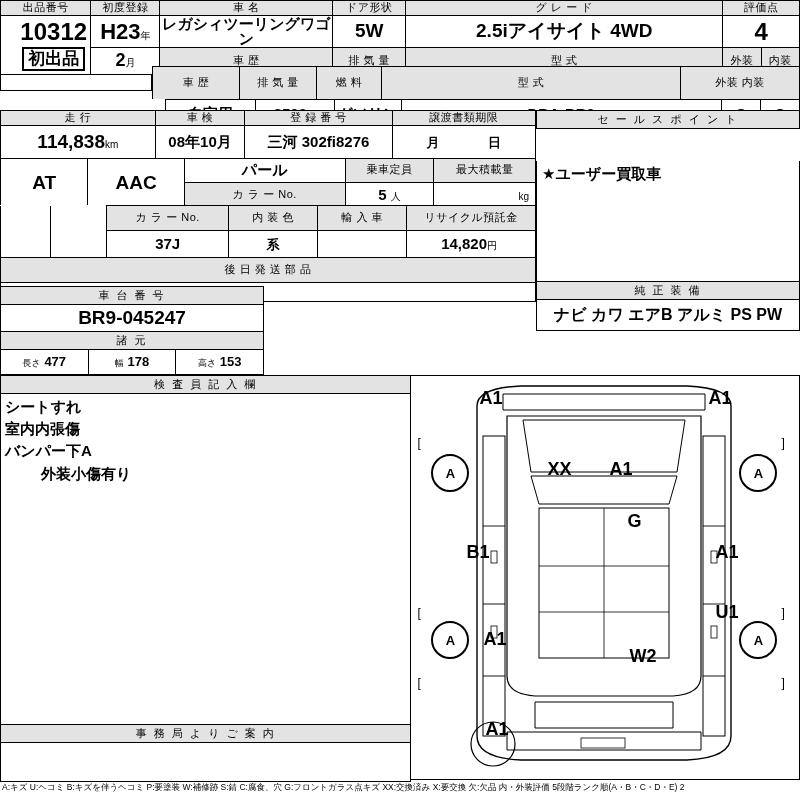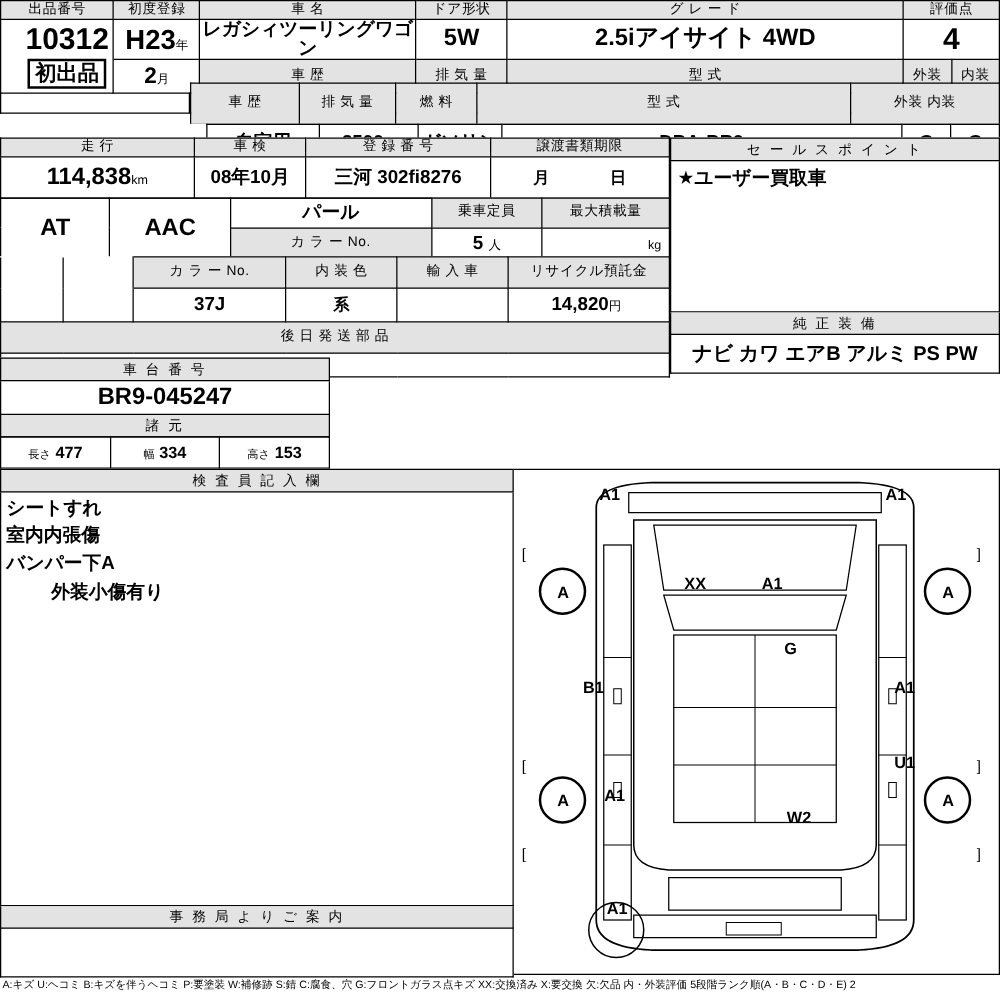--- a/index.html
+++ b/index.html
@@ -17,25 +17,25 @@
   .val-lg{font-size:24px;font-weight:bold;}
   .unit{font-size:10px;font-weight:normal;}
 
   
   #topTable{width:800px;}
 
   .boxtitle{background:#e3e3e3;border:1px solid #000;font-size:11px;text-align:center;letter-spacing:2px;padding:1px;}
   .boxbody{border:1px solid #000;border-top:none;}
 
   .note-list{font-size:15px;font-weight:bold;text-align:left;padding:3px 4px;line-height:1.28;}
-  .sales{font-size:15px;font-weight:bold;text-align:left;padding:4px 5px;}
+  .sales{font-size:15px;font-weight:bold;text-align:left;padding:4px 5px;margin-top:32px;}
 
   .footer{font-size:8.5px;padding:2px 2px 0 2px;letter-spacing:0px;line-height:1.15;}
 
-  .mark{position:absolute;font-size:13px;font-weight:bold;}
+  .mark{position:absolute;font-size:18px;font-weight:bold;}
   .wheel{position:absolute;border:2px solid #000;border-radius:50%;display:flex;align-items:center;justify-content:center;font-size:13px;font-weight:bold;}
   .bracket{position:absolute;font-size:12px;}
   .stamp{border:2px solid #000;font-size:17px;font-weight:bold;padding:1px 4px;display:inline-block;}
 </style>
 </head>
 <body>
 
 <div class="sheet">
 
   <table id="topTable">
@@ -223,21 +223,21 @@
   <div style="position:absolute;left:0;top:286px;width:800px;">
     <div style="display:flex;">
       <div style="width:264px;">
         <div class="boxtitle">車 台 番 号</div>
         <div class="boxbody c" style="height:26px;font-size:19px;font-weight:bold;display:flex;align-items:center;justify-content:center;">BR9-045247</div>
         <div class="boxtitle" style="border-top:none;">諸 元</div>
         <table style="width:264px;margin-top:-1px;">
           <tbody>
               <tr>
             <td style="width:88px;font-size:13px;height:24px;"><span class="tiny">長さ</span> <span style="font-weight:bold;">477</span></td>
-            <td style="width:88px;font-size:13px;"><span class="tiny">幅</span> <span style="font-weight:bold;">334</span></td>
+            <td style="width:88px;font-size:13px;"><span class="tiny">幅</span> <span style="font-weight:bold;">178</span></td>
             <td style="width:88px;font-size:13px;"><span class="tiny">高さ</span> <span style="font-weight:bold;">153</span></td>
           </tr>
         </tbody>
           </table>
       </div>
     </div>
   </div>
 
   <div style="position:absolute;left:0;top:375px;width:800px;height:405px;">
     <div style="display:flex;">

